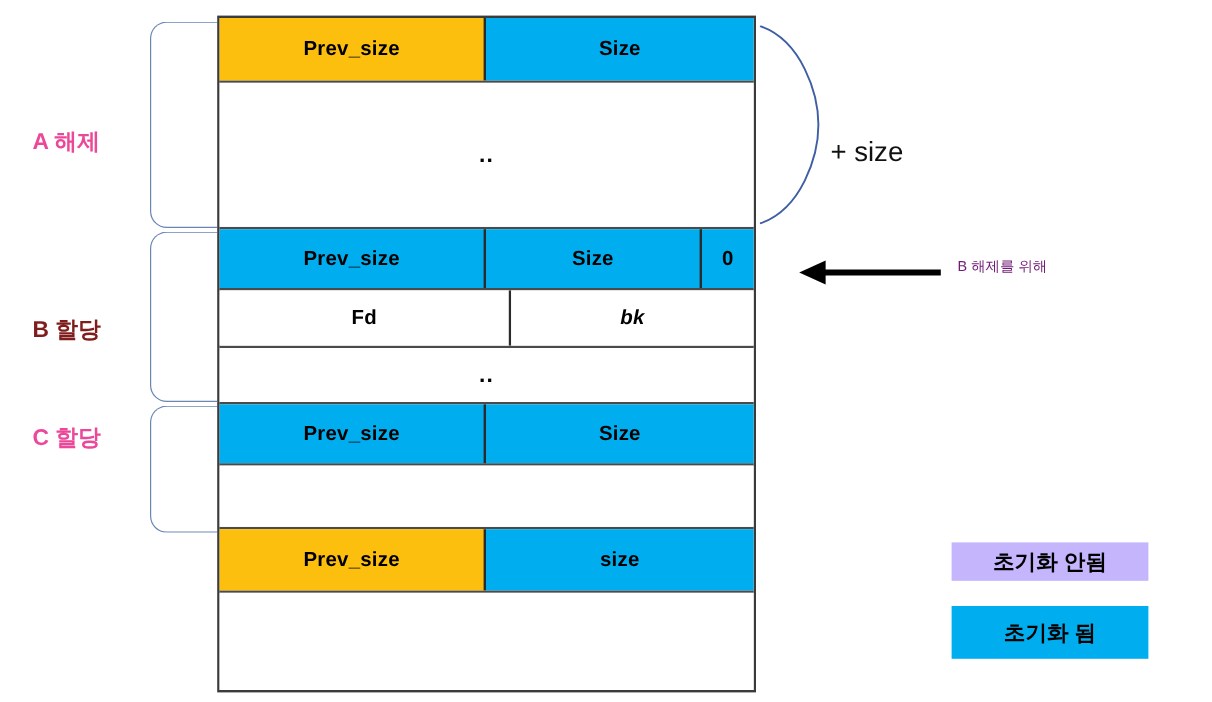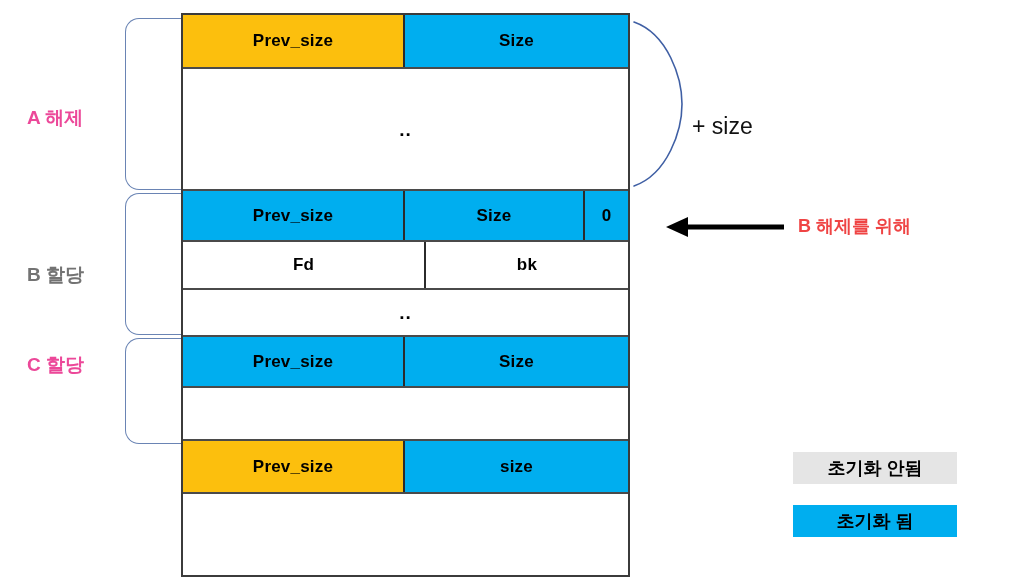--- a/index.html
+++ b/index.html
@@ -80,21 +80,21 @@
   }
 
   
   .sec-label {
     position: absolute;
     font-size: 19px;
     font-weight: bold;
     color: #ec4899;
     white-space: nowrap;
   }
-  .sec-label.red { color: #737373; }
+  .sec-label.red { color: #7f1d1d; }
 
   
   #size-arc {
     position: absolute;
     left: 628px;
     top: 18px;
     width: 56px;
     height: 172px;
   }
   #size-note {
@@ -111,46 +111,46 @@
     position: absolute;
     left: 662px;
     top: 214px;
     width: 126px;
     height: 26px;
   }
   #b-note {
     position: absolute;
     left: 798px;
     top: 214px;
-    font-size: 18px;
-    font-weight: bold;
-    color: #ef4444;
+    font-size: 12px;
+    font-weight: normal;
+    color: #701a75;
     line-height: 1.35;
     white-space: nowrap;
   }
 
   
   .legend-box {
     position: absolute;
     display: flex;
     align-items: center;
     justify-content: center;
     font-size: 18px;
     font-weight: bold;
     color: #000000;
     white-space: nowrap;
   }
   #legend-uninit {
     left: 793px; top: 452px;
     width: 164px; height: 32px;
-    background: #e5e5e5;
+    background: #c4b5fd;
   }
   #legend-init {
     left: 793px; top: 505px;
-    width: 164px; height: 32px;
+    width: 164px; height: 44px;
     background: #00AEEF;
   }
 </style>
 </head>
 <body>
 
 <div id="stage">
 
   <div class="lbrace" style="left:125px; top:18px; width:56px; height:172px;"></div>
   <div class="lbrace" style="left:125px; top:193px; width:56px; height:142px;"></div>
@@ -172,21 +172,21 @@
     </div>
 
     <div class="heap-row row-border-bottom" style="top:176px; height:51px;">
       <div class="cell fill-blue sep-right" style="width:222px;">Prev_size</div>
       <div class="cell fill-blue sep-right" style="width:180px;">Size</div>
       <div class="cell fill-blue" style="width:43px;">0</div>
     </div>
 
     <div class="heap-row row-border-bottom" style="top:227px; height:48px;">
       <div class="cell fill-white sep-right" style="width:268px;text-align:center;">Fd</div>
-      <div class="cell fill-white" style="width:223px;">bk</div>
+      <div class="cell fill-white" style="width:223px;font-style:italic;">bk</div>
     </div>
 
     <div class="heap-row row-border-bottom" style="top:275px; height:47px;">
       <div class="cell fill-white dots" style="width:445px;">..</div>
     </div>
 
     <div class="heap-row row-border-bottom" style="top:322px; height:51px;">
       <div class="cell fill-blue sep-right" style="width:222px;">Prev_size</div>
       <div class="cell fill-blue" style="width:223px;">Size</div>
     </div>

